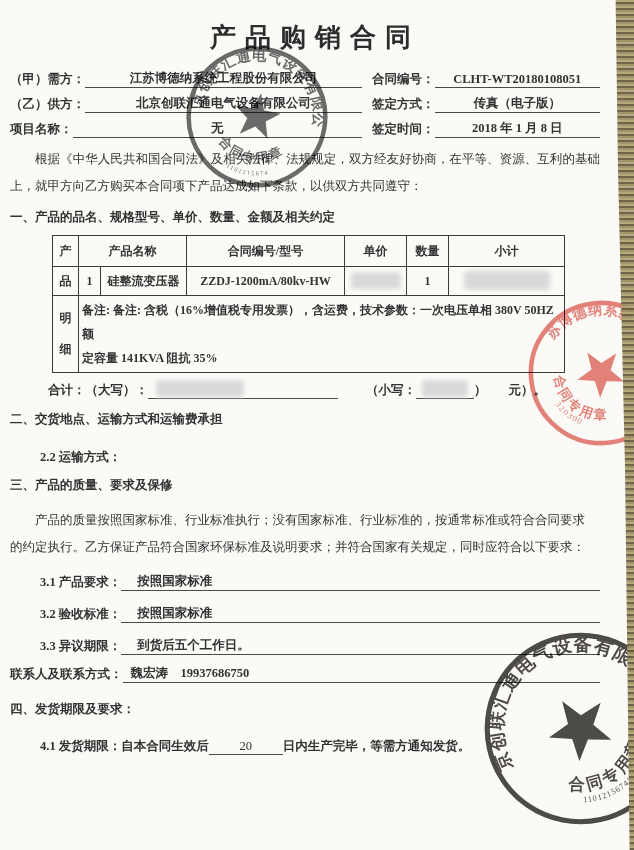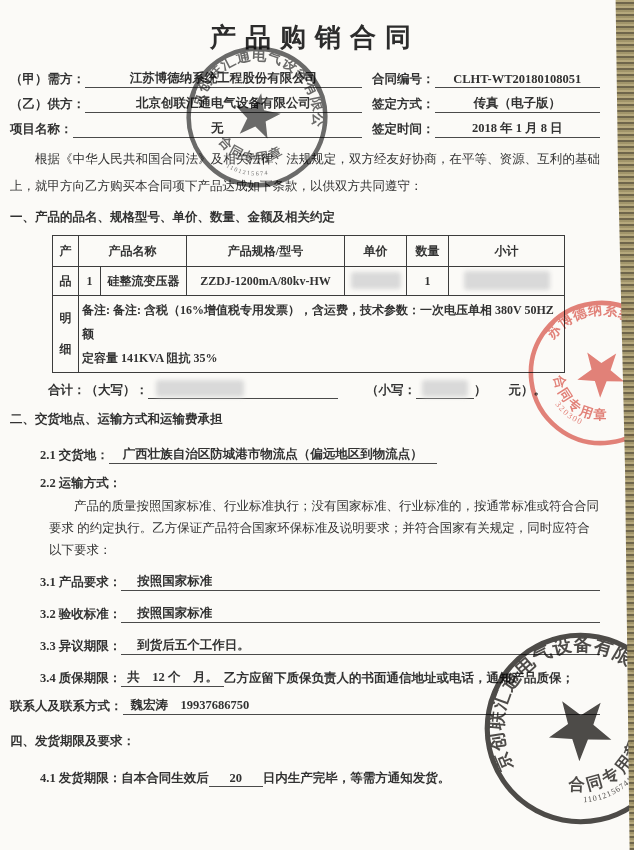--- a/index.html
+++ b/index.html
@@ -84,21 +84,21 @@
         <col style="width:86px">
       <col style="width:158px">
         <col style="width:62px">
         <col style="width:42px">
         <col style="width:116px">
     </colgroup>
     <tbody>
         <tr class="h-row">
       <th class="side-cell">产</th>
       <th colspan="2">产品名称</th>
-      <th>产品规格/型号</th>
+      <th>合同编号/型号</th>
       <th>单价</th>
       <th>数量</th>
       <th>小计</th>
     </tr>
     <tr class="d-row">
       <td class="side-cell">品</td>
       <td>1</td>
       <td>硅整流变压器</td>
       <td>ZZDJ-1200mA/80kv-HW</td>
       <td><span class="redact" style="width:50px;height:17px;"></span></td>
@@ -123,63 +123,55 @@
   <div class="total-line">
     <span class="lbl">合计：（大写）：</span>
     <span class="fill" style="width:190px;text-align:left;"><span class="redact" style="width:88px;height:17px;margin-left:8px;"></span></span>
     <span style="margin-left:28px;">（小写：</span>
     <span class="fill" style="width:58px;text-align:center;"><span class="redact" style="width:46px;height:17px;"></span></span>
     <span>）</span>
     <span style="margin-left:22px;">元）。</span>
   </div>
 
   <div class="sec-h line-27" style="margin-top:12px;">二、交货地点、运输方式和运输费承担</div>
-  <div class="item ind1">
-    <span class="lbl">2.1 交货地：</span>
-    <span class="uline-text" style="padding:0 14px;">广西壮族自治区防城港市物流点（偏远地区到物流点）</span>
-  </div>
   <div class="item ind1" style="margin-top:11px;">
     <span class="lbl">2.2 运输方式：</span>
   </div>
 
-  <div style="line-height:22px;margin-top:3px;text-indent:2em;margin-left:39px;">
+  <div class="sec-h line-27" style="margin-top:11px;">三、产品的质量、要求及保修</div>
+  <div style="line-height:27px;margin-top:3px;text-indent:2em;">
     <span>产品的质量按照国家标准、行业标准执行；没有国家标准、行业标准的，按通常标准或符合合同要求</span>
     <span>的约定执行。乙方保证产品符合国家环保标准及说明要求；并符合国家有关规定，同时应符合以下要求：</span>
   </div>
   <div class="item ind1" style="margin-top:12px;">
     <span class="lbl">3.1 产品要求：</span>
     <span class="uline-text" style="padding-left:16px;">按照国家标准</span>
     <span class="fill" style="flex:1;"></span>
   </div>
   <div class="item ind1" style="margin-top:14px;align-items:flex-end;">
     <span class="lbl">3.2 验收标准：</span>
     <span class="uline-text" style="padding-left:16px;">按照国家标准</span>
     <span class="fill" style="flex:1;"></span>
   </div>
   <div class="item ind1" style="margin-top:14px;">
     <span class="lbl">3.3 异议期限：</span>
     <span class="uline-text" style="padding-left:16px;">到货后五个工作日。</span>
     <span class="fill" style="flex:1;"></span>
-  </div>
-  <div class="item ind1" style="margin-top:14px;">
-    <span class="lbl">3.4 质保期限：</span>
-    <span class="uline-text" style="padding:0 6px;">共　12 个　月。</span>
-    <span style="font-weight:bold;">乙方应留下质保负责人的书面通信地址或电话，通知产品质保；</span>
   </div>
   <div class="item" style="margin-top:10px;">
     <span class="lbl">联系人及联系方式：</span>
     <span class="uline-text" style="padding-left:8px;">魏宏涛　19937686750</span>
     <span class="fill" style="flex:1;"></span>
   </div>
 
   <div class="sec-h line-27" style="margin-top:18px;">四、发货期限及要求：</div>
   <div class="item ind1" style="margin-top:10px;">
     <span class="lbl">4.1 发货期限：</span>
     <span style="font-weight:bold;">自本合同生效后</span>
-    <span class="fill" style="width:54px;text-align:center;font-weight:bold;">20</span>
+    <span class="fill" style="width:74px;text-align:center;font-weight:normal;">20</span>
     <span style="font-weight:bold;">日内生产完毕，等需方通知发货。</span>
   </div>
 
 </div>
 
 <svg class="stamp" style="left:182px;top:42px;width:150px;height:150px;color:#474747;opacity:.8;transform:rotate(10deg);" viewBox="0 0 200 200">
   <circle cx="100" cy="100" r="91" fill="none" stroke="currentColor" stroke-width="6"></circle>
   <polygon points="100,68 107.6,89.5 130.4,90.1 112.4,104 118.8,125.9 100,113 81.2,125.9 87.6,104 69.6,90.1 92.4,89.5" fill="currentColor"></polygon>
   <path id="arcTopA" d="M 24,100 a 76,76 0 1,1 152,0" fill="none"></path>
   <path id="arcBotA" d="M 40,100 a 60,60 0 0,0 120,0" fill="none"></path>

